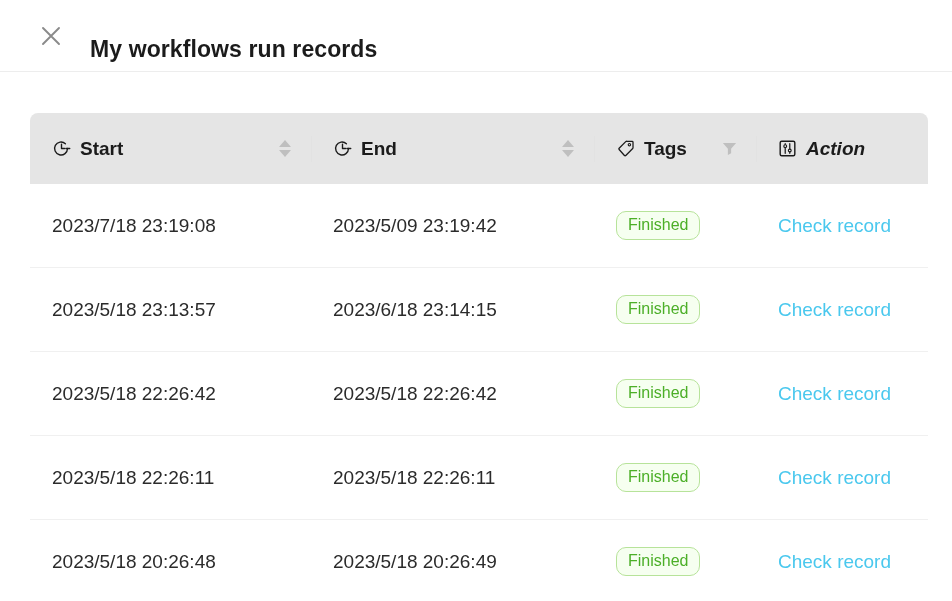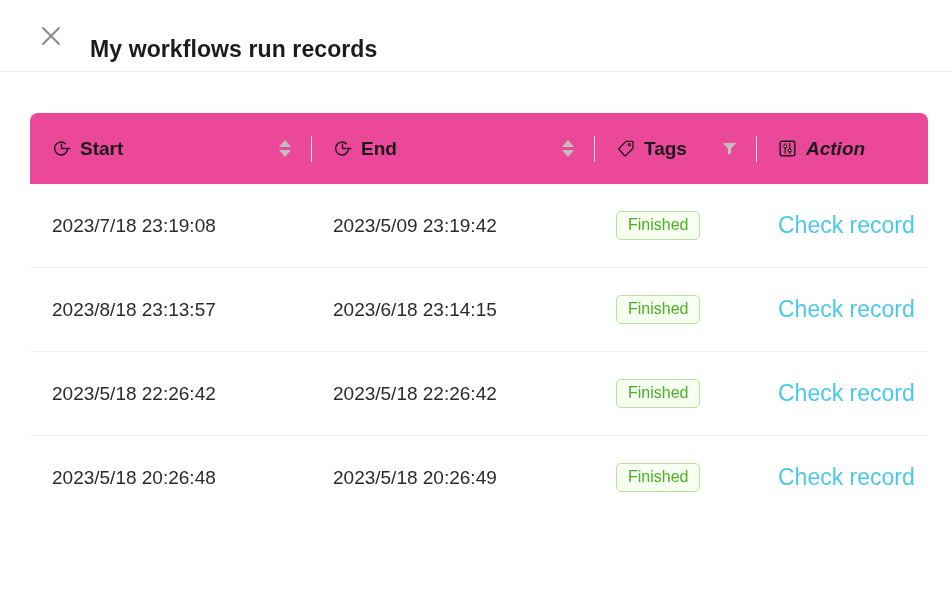--- a/index.html
+++ b/index.html
@@ -50,21 +50,21 @@
   .table-wrap {
     padding: 41px 24px 0 30px;
     box-sizing: border-box;
   }
   .rec-table {
     width: 898px;
     border-collapse: collapse;
     table-layout: fixed;
   }
   .rec-table thead th {
-    background: #ec4899;
+    background: #e5e5e5;
     height: 71px;
     padding: 0 0 0 22px;
     text-align: center;
     font-size: 19px;
     font-weight: 700;
     color: #1b1b1b;
     position: relative;
     vertical-align: middle;
   }
   .rec-table thead th:first-child { border-radius: 8px 0 0 0; }
@@ -134,26 +134,26 @@
   .rec-table tbody tr:last-child td { border-bottom: none; }
 
   .badge {
     display: inline-block;
     padding: 3px 11px 4px;
     font-size: 16px;
     line-height: 1.25;
     color: #4caf28;
     border: 1px solid #b7e39a;
     background: #f6fff0;
-    border-radius: 5px;
+    border-radius: 10px;
   }
 
   .link {
     color: #4ac8ee;
-    font-size: 23px;
+    font-size: 19px;
     text-decoration: none;
     cursor: pointer;
   }
 </style>
 </head>
 <body>
 
 <div class="topbar">
   <div class="close-btn">
     <svg width="22" height="22" viewBox="0 0 22 22">
@@ -248,41 +248,51 @@
         <td>2023/5/09 23:19:42</td>
         <td>
           <span class="badge">Finished</span>
         </td>
         <td>
           <span class="link">Check record</span>
         </td>
       </tr>
 
       <tr>
-        <td>2023/8/18 23:13:57</td>
+        <td>2023/5/18 23:13:57</td>
         <td>2023/6/18 23:14:15</td>
         <td>
           <span class="badge">Finished</span>
         </td>
         <td>
           <span class="link">Check record</span>
         </td>
       </tr>
 
       <tr>
         <td>2023/5/18 22:26:42</td>
         <td>2023/5/18 22:26:42</td>
         <td>
           <span class="badge">Finished</span>
         </td>
         <td>
           <span class="link">Check record</span>
         </td>
       </tr>
 
+      <tr>
+        <td>2023/5/18 22:26:11</td>
+        <td>2023/5/18 22:26:11</td>
+        <td>
+          <span class="badge">Finished</span>
+        </td>
+        <td>
+          <span class="link">Check record</span>
+        </td>
+      </tr>
 
       <tr>
         <td>2023/5/18 20:26:48</td>
         <td>2023/5/18 20:26:49</td>
         <td>
           <span class="badge">Finished</span>
         </td>
         <td>
           <span class="link">Check record</span>
         </td>

